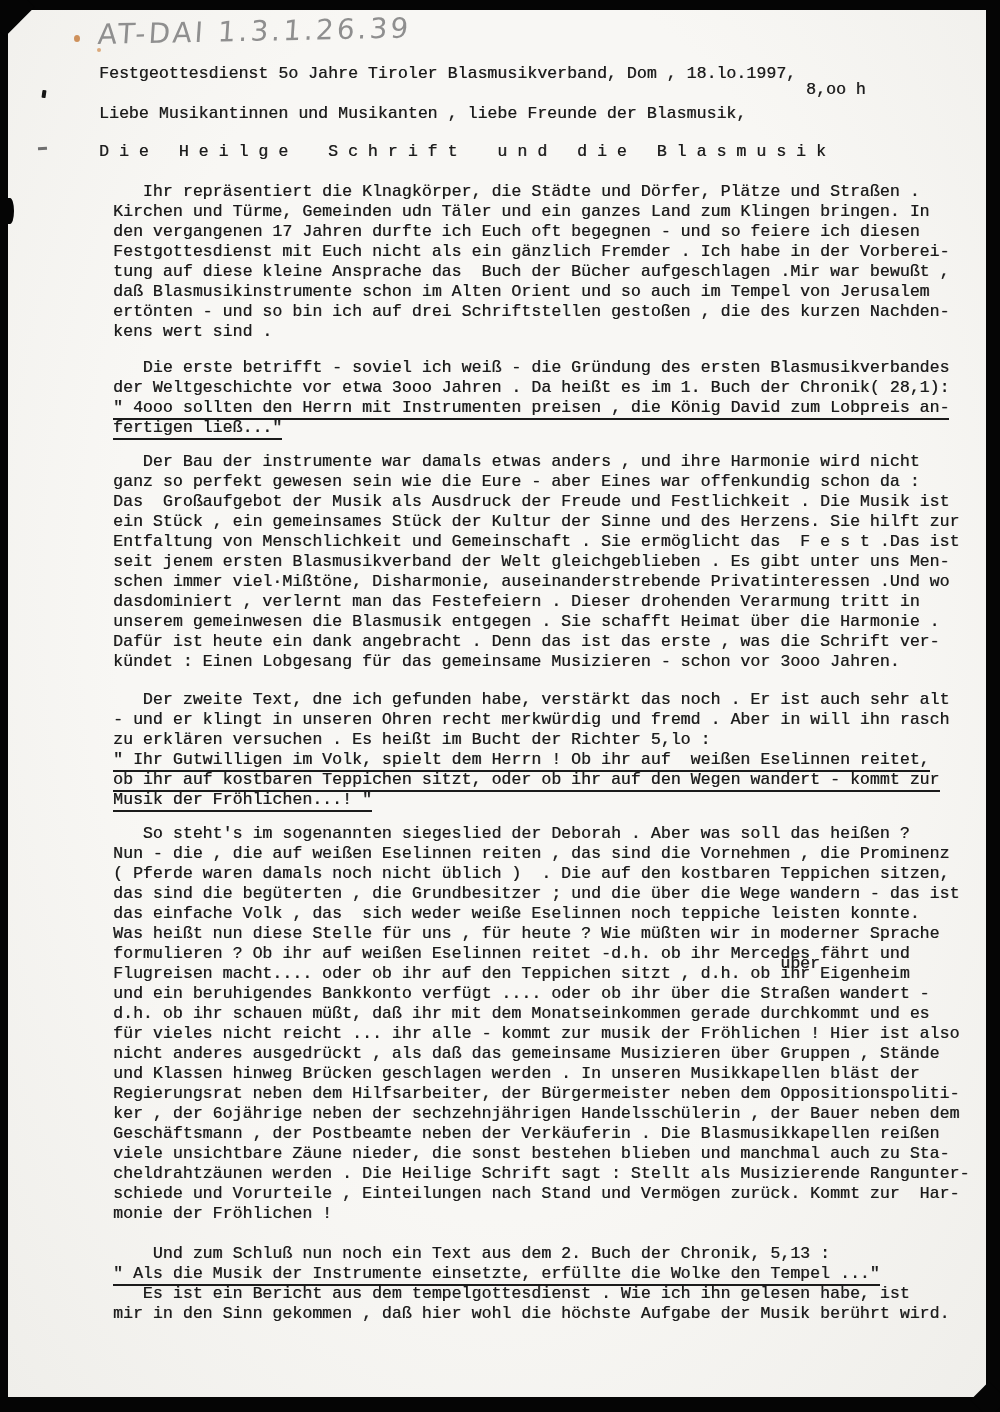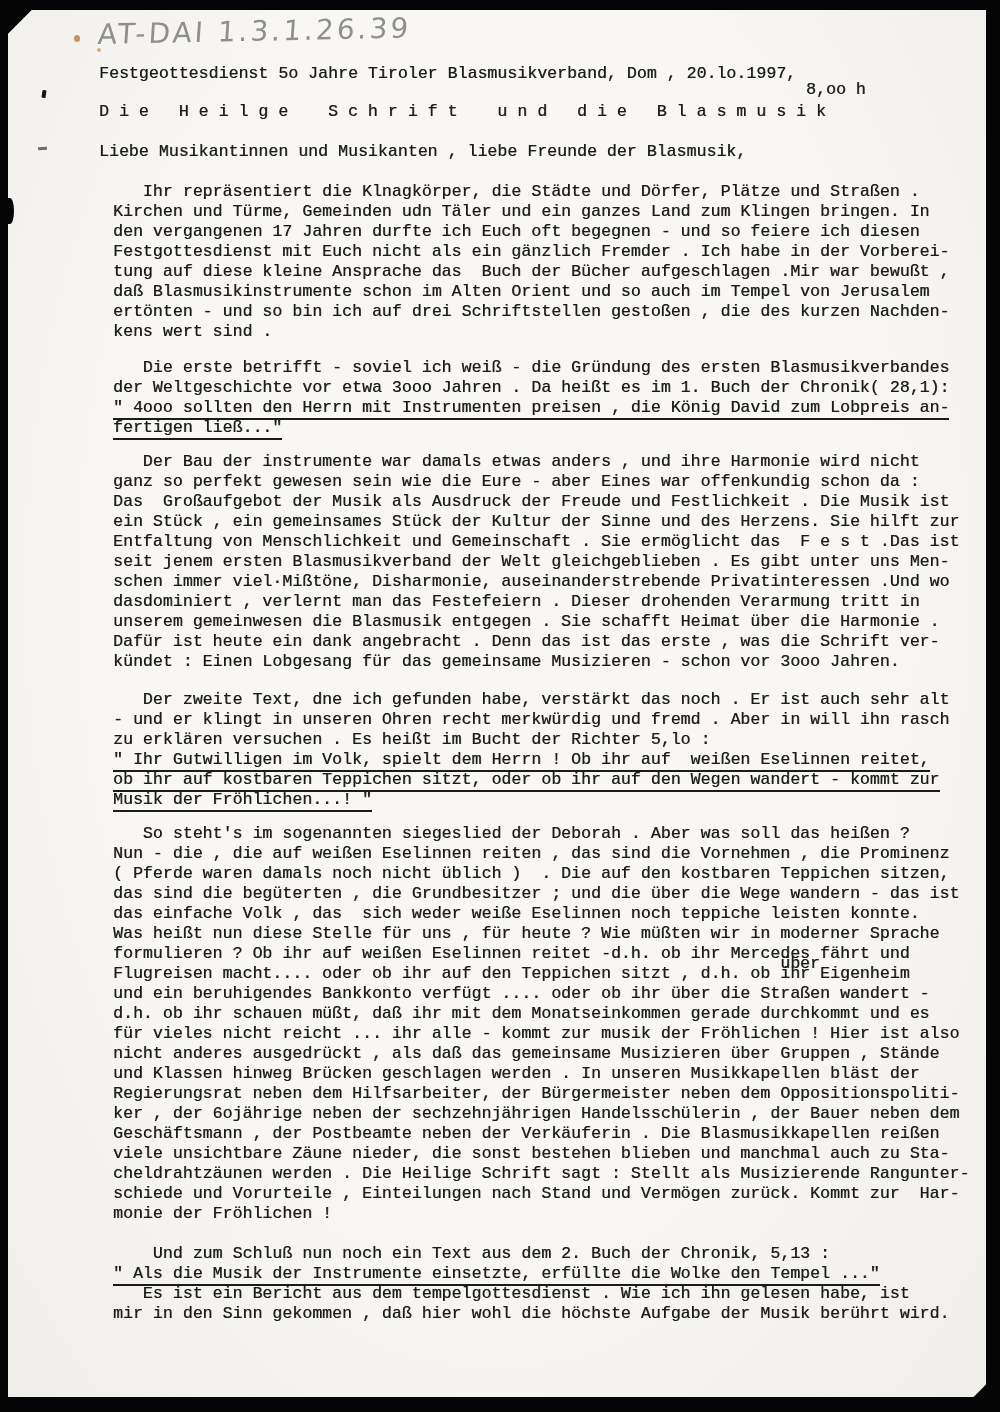--- a/index.html
+++ b/index.html
@@ -65,21 +65,21 @@
   <div class="edge-nub"></div>
 
   <div class="mark tick"></div>
   <div class="mark dash"></div>
   <div class="mark speck-a"></div>
   <div class="mark speck-b"></div>
 
   <div class="content">
     <div class="handwriting">AT-DAI 1.3.1.26.39</div>
 
-    <div class="typew header"><span>Festgeottesdienst 5o Jahre Tiroler Blasmusikverband, Dom , 20.lo.1997,</span><span class="lowered"> 8,oo h</span></div>
+    <div class="typew header"><span>Festgeottesdienst 5o Jahre Tiroler Blasmusikverband, Dom , 18.lo.1997,</span><span class="lowered"> 8,oo h</span></div>
+
+    <div class="typew salutation">Liebe Musikantinnen und Musikanten , liebe Freunde der Blasmusik,</div>
 
     <div class="typew title">D i e   H e i l g e    S c h r i f t    u n d   d i e   B l a s m u s i k</div>
-
-    <div class="typew salutation">Liebe Musikantinnen und Musikanten , liebe Freunde der Blasmusik,</div>
 
     <div class="typew"><div class="block" style="margin-top: 20px;"><div class="line"><span class="">   Ihr repräsentiert die Klnagkörper, die Städte und Dörfer, Plätze und Straßen .</span></div><div class="line"><span class="">Kirchen und Türme, Gemeinden udn Täler und ein ganzes Land zum Klingen bringen. In</span></div><div class="line"><span class="">den vergangenen 17 Jahren durfte ich Euch oft begegnen - und so feiere ich diesen</span></div><div class="line"><span class="">Festgottesdienst mit Euch nicht als ein gänzlich Fremder . Ich habe in der Vorberei-</span></div><div class="line"><span class="">tung auf diese kleine Ansprache das  Buch der Bücher aufgeschlagen .Mir war bewußt ,</span></div><div class="line"><span class="">daß Blasmusikinstrumente schon im Alten Orient und so auch im Tempel von Jerusalem</span></div><div class="line"><span class="">ertönten - und so bin ich auf drei Schriftstellen gestoßen , die des kurzen Nachden-</span></div><div class="line"><span class="">kens wert sind .</span></div></div><div class="block" style="margin-top: 16px;"><div class="line"><span class="">   Die erste betrifft - soviel ich weiß - die Gründung des ersten Blasmusikverbandes</span></div><div class="line"><span class="">der Weltgeschichte vor etwa 3ooo Jahren . Da heißt es im 1. Buch der Chronik( 28,1):</span></div><div class="line"><span class="u">" 4ooo sollten den Herrn mit Instrumenten preisen , die König David zum Lobpreis an-</span></div><div class="line"><span class="u">fertigen ließ..."</span></div></div><div class="block" style="margin-top: 4px;"><div class="line"><span class="">   Der Bau der instrumente war damals etwas anders , und ihre Harmonie wird nicht</span></div><div class="line"><span class="">ganz so perfekt gewesen sein wie die Eure - aber Eines war offenkundig schon da :</span></div><div class="line"><span class="">Das  Großaufgebot der Musik als Ausdruck der Freude und Festlichkeit . Die Musik ist</span></div><div class="line"><span class="">ein Stück , ein gemeinsames Stück der Kultur der Sinne und des Herzens. Sie hilft zur</span></div><div class="line"><span class="">Entfaltung von Menschlichkeit und Gemeinschaft . Sie ermöglicht das  F e s t .Das ist</span></div><div class="line"><span class="">seit jenem ersten Blasmusikverband der Welt gleichgeblieben . Es gibt unter uns Men-</span></div><div class="line"><span class="">schen immer viel·Mißtöne, Disharmonie, auseinanderstrebende Privatinteressen .Und wo</span></div><div class="line"><span class="">dasdominiert , verlernt man das Festefeiern . Dieser drohenden Verarmung tritt in</span></div><div class="line"><span class="">unserem gemeinwesen die Blasmusik entgegen . Sie schafft Heimat über die Harmonie .</span></div><div class="line"><span class="">Dafür ist heute ein dank angebracht . Denn das ist das erste , was die Schrift ver-</span></div><div class="line"><span class="">kündet : Einen Lobgesang für das gemeinsame Musizieren - schon vor 3ooo Jahren.</span></div></div><div class="block" style="margin-top: 18px;"><div class="line"><span class="">   Der zweite Text, dne ich gefunden habe, verstärkt das noch . Er ist auch sehr alt</span></div><div class="line"><span class="">- und er klingt in unseren Ohren recht merkwürdig und fremd . Aber in will ihn rasch</span></div><div class="line"><span class="">zu erklären versuchen . Es heißt im Bucht der Richter 5,lo :</span></div><div class="line"><span class="u">" Ihr Gutwilligen im Volk, spielt dem Herrn ! Ob ihr auf  weißen Eselinnen reitet,</span></div><div class="line"><span class="u">ob ihr auf kostbaren Teppichen sitzt, oder ob ihr auf den Wegen wandert - kommt zur</span></div><div class="line"><span class="u">Musik der Fröhlichen...! "</span></div></div><div class="block" style="margin-top: 2px;"><div class="line"><span class="">   So steht's im sogenannten siegeslied der Deborah . Aber was soll das heißen ?</span></div><div class="line"><span class="">Nun - die , die auf weißen Eselinnen reiten , das sind die Vornehmen , die Prominenz</span></div><div class="line"><span class="">( Pferde waren damals noch nicht üblich )  . Die auf den kostbaren Teppichen sitzen,</span></div><div class="line"><span class="">das sind die begüterten , die Grundbesitzer ; und die über die Wege wandern - das ist</span></div><div class="line"><span class="">das einfache Volk , das  sich weder weiße Eselinnen noch teppiche leisten konnte.</span></div><div class="line"><span class="">Was heißt nun diese Stelle für uns , für heute ? Wie müßten wir in moderner Sprache</span></div><div class="line"><span class="">formulieren ? Ob ihr auf weißen Eselinnen reitet -d.h. ob ihr Mercedes fährt und</span></div><div class="line"><span class="">Flugreisen macht.... oder ob ihr auf den Teppichen sitzt , d.h. ob ihr Eigenheim</span><span class="ins" style="left: 67ch;">über</span></div><div class="line"><span class="">und ein beruhigendes Bankkonto verfügt .... oder ob ihr über die Straßen wandert -</span></div><div class="line"><span class="">d.h. ob ihr schauen müßt, daß ihr mit dem Monatseinkommen gerade durchkommt und es</span></div><div class="line"><span class="">für vieles nicht reicht ... ihr alle - kommt zur musik der Fröhlichen ! Hier ist also</span></div><div class="line"><span class="">nicht anderes ausgedrückt , als daß das gemeinsame Musizieren über Gruppen , Stände</span></div><div class="line"><span class="">und Klassen hinweg Brücken geschlagen werden . In unseren Musikkapellen bläst der</span></div><div class="line"><span class="">Regierungsrat neben dem Hilfsarbeiter, der Bürgermeister neben dem Oppositionspoliti-</span></div><div class="line"><span class="">ker , der 6ojährige neben der sechzehnjährigen Handelsschülerin , der Bauer neben dem</span></div><div class="line"><span class="">Geschäftsmann , der Postbeamte neben der Verkäuferin . Die Blasmusikkapellen reißen</span></div><div class="line"><span class="">viele unsichtbare Zäune nieder, die sonst bestehen blieben und manchmal auch zu Sta-</span></div><div class="line"><span class="">cheldrahtzäunen werden . Die Heilige Schrift sagt : Stellt als Musizierende Rangunter-</span></div><div class="line"><span class="">schiede und Vorurteile , Einteilungen nach Stand und Vermögen zurück. Kommt zur  Har-</span></div><div class="line"><span class="">monie der Fröhlichen !</span></div></div><div class="block" style="margin-top: 20px;"><div class="line"><span class="">    Und zum Schluß nun noch ein Text aus dem 2. Buch der Chronik, 5,13 :</span></div><div class="line"><span class="u">" Als die Musik der Instrumente einsetzte, erfüllte die Wolke den Tempel ..."</span></div><div class="line"><span class="">   Es ist ein Bericht aus dem tempelgottesdienst . Wie ich ihn gelesen habe, ist</span></div><div class="line"><span class="">mir in den Sinn gekommen , daß hier wohl die höchste Aufgabe der Musik berührt wird.</span></div></div></div>
   </div>
 </div>
 
 </body></html>

